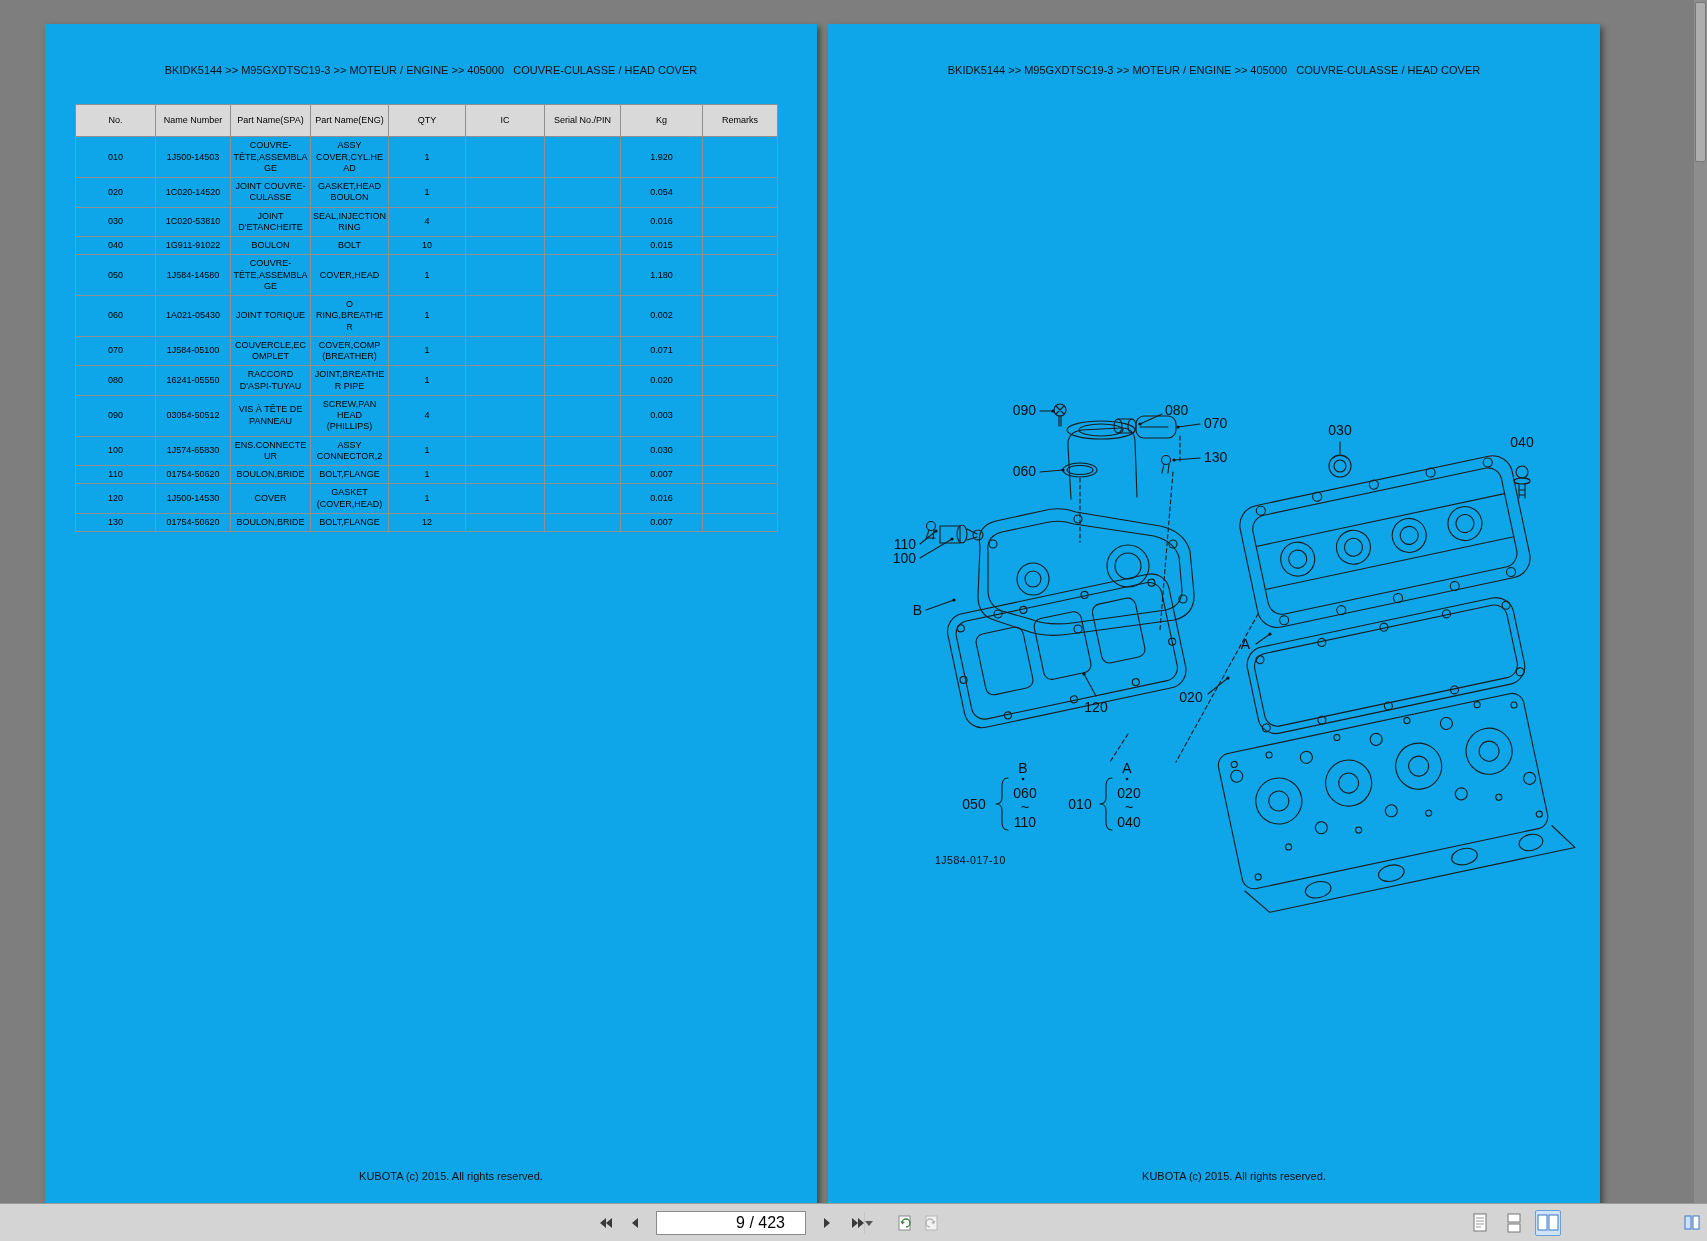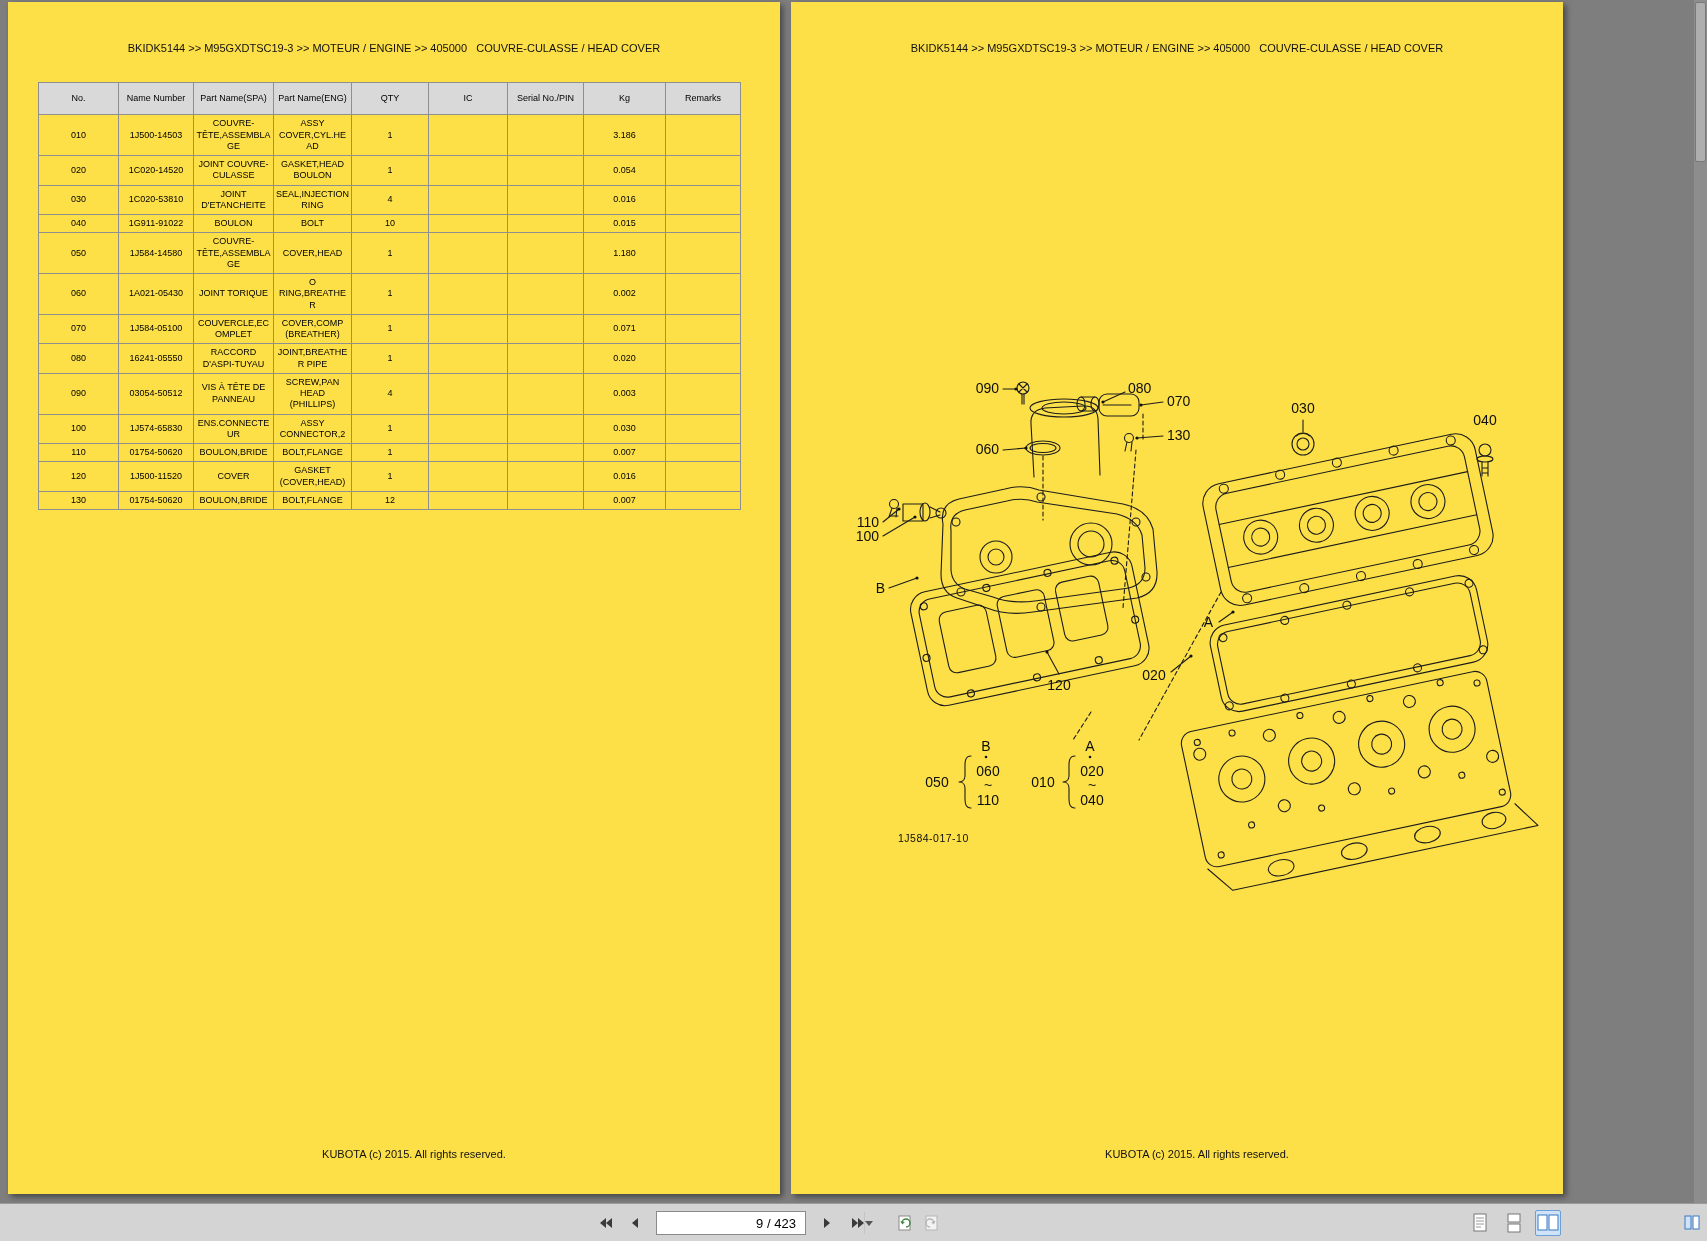--- a/index.html
+++ b/index.html
@@ -6,23 +6,24 @@
   html,body {
     width:1707px; height:1241px; overflow:hidden;
     background:#7e7e7e;
     font-family:"Liberation Sans", sans-serif;
     color:#000;
   }
   .viewer { position:relative; width:1707px; height:1241px; }
 
   
   .page {
-    position:absolute; top:2px; width:772px; height:1192px;
-    background:#fde047;
+    position:absolute; top:24px; width:772px; height:1192px;
+    background:#0ea5e9;
     box-shadow:3px 3px 6px rgba(0,0,0,0.45);
+    margin-left:37px;
   }
   .page-left  { left:8px;  }
   .page-right { left:791px; }
 
   .page-header {
     position:absolute; top:40px; left:0; width:100%;
     text-align:center; font-size:11px; color:#111;
     white-space:pre;
   }
   .page-footer {
@@ -74,21 +75,21 @@
   .tbtn {
     width:26px; height:26px; display:flex; align-items:center; justify-content:center;
     cursor:pointer; border-radius:2px;
   }
   .page-combo {
     width:150px; height:24px; background:#fff; border:1px solid #8a8a8a;
     display:flex; align-items:stretch; margin:0 4px;
   }
   .page-combo input {
     flex:1; border:none; outline:none; text-align:center;
-    font-size:13px; font-family:"Liberation Sans", sans-serif; background:transparent;padding-left:31px;
+    font-size:16px; font-family:"Liberation Sans", sans-serif; background:transparent;
   }
   .combo-arrow {
     width:17px; display:flex; align-items:center; justify-content:center;
     border-left:1px solid #c4c4c4; cursor:pointer;
   }
   .combo-arrow .tri {
     width:0; height:0; border-left:4px solid transparent; border-right:4px solid transparent;
     border-top:5px solid #555;
   }
   .tb-gap { width:12px; }
@@ -138,21 +139,21 @@
         </thead>
       <tbody id="parts-body">
           <tr>
             <td>010</td>
             <td>1J500-14503</td>
             <td>COUVRE-TÊTE,ASSEMBLAGE</td>
             <td>ASSY COVER,CYL.HEAD</td>
             <td>1</td>
             <td></td>
             <td></td>
-            <td>3.186</td>
+            <td>1.920</td>
             <td></td>
           </tr>
           <tr>
             <td>020</td>
             <td>1C020-14520</td>
             <td>JOINT COUVRE-CULASSE</td>
             <td>GASKET,HEAD BOULON</td>
             <td>1</td>
             <td></td>
             <td></td>
@@ -253,21 +254,21 @@
             <td>BOULON,BRIDE</td>
             <td>BOLT,FLANGE</td>
             <td>1</td>
             <td></td>
             <td></td>
             <td>0.007</td>
             <td></td>
           </tr>
           <tr>
             <td>120</td>
-            <td>1J500-11520</td>
+            <td>1J500-14530</td>
             <td>COVER</td>
             <td>GASKET (COVER,HEAD)</td>
             <td>1</td>
             <td></td>
             <td></td>
             <td>0.016</td>
             <td></td>
           </tr>
           <tr>
             <td>130</td>

